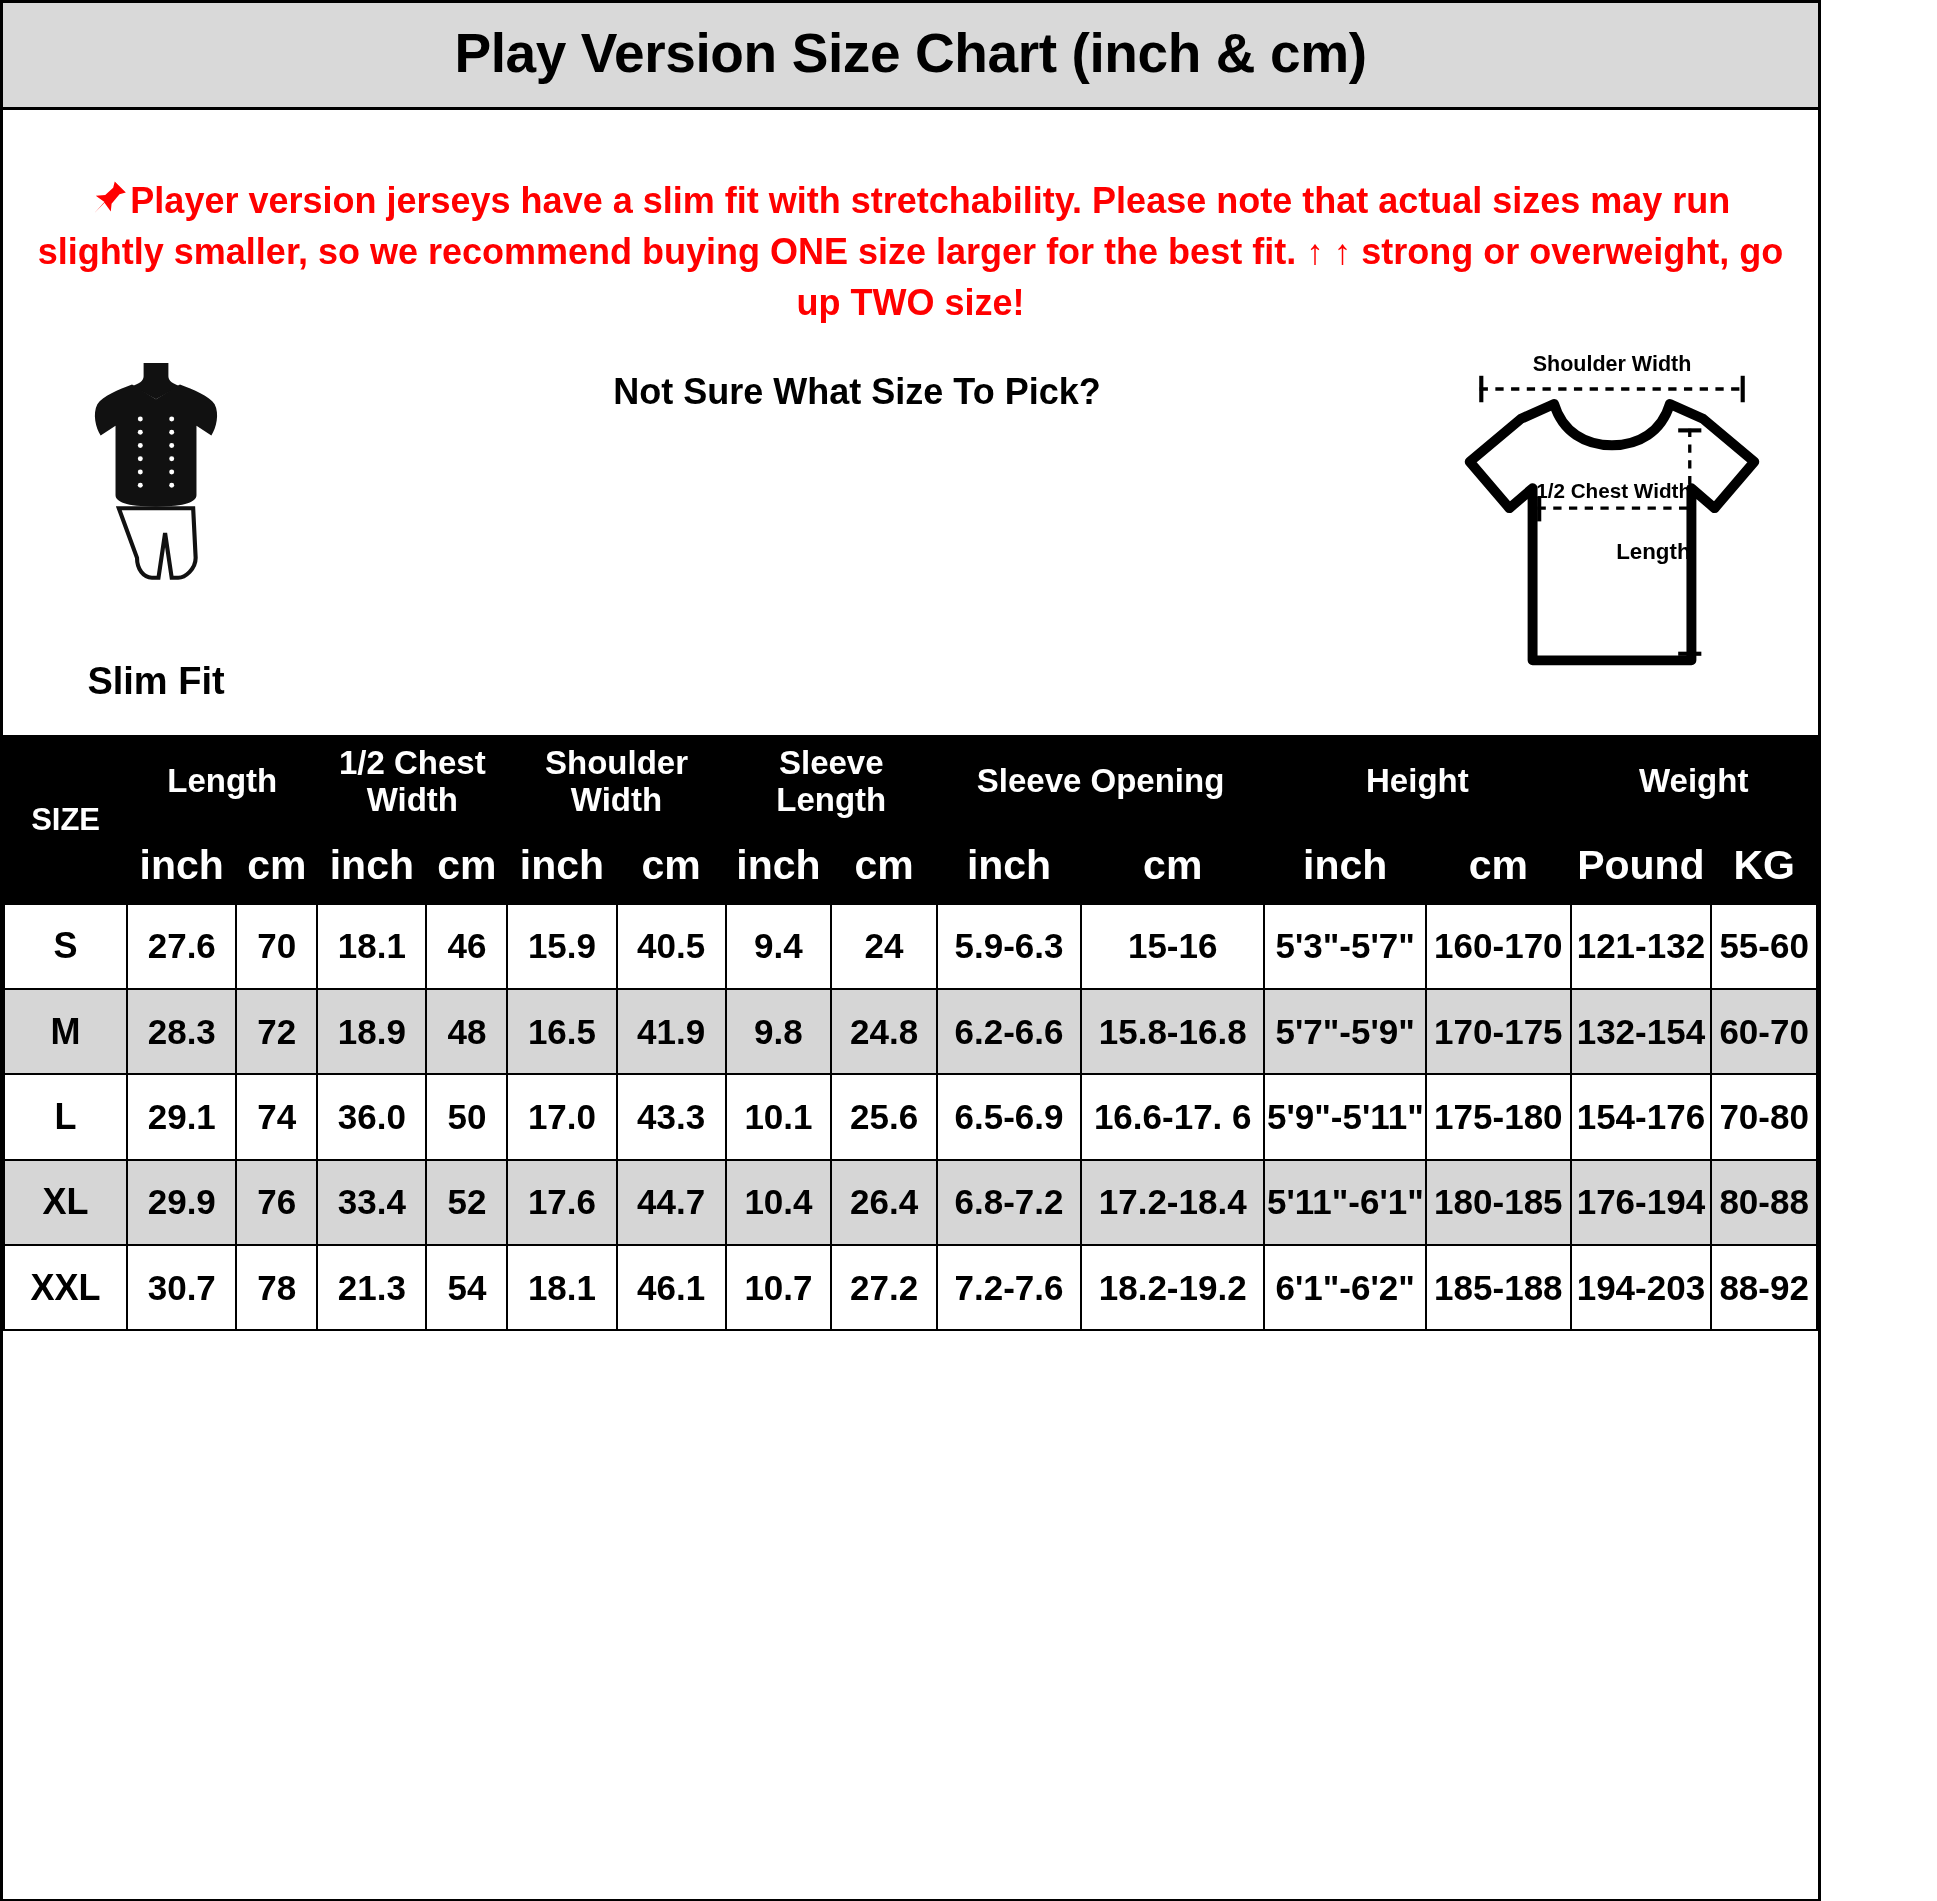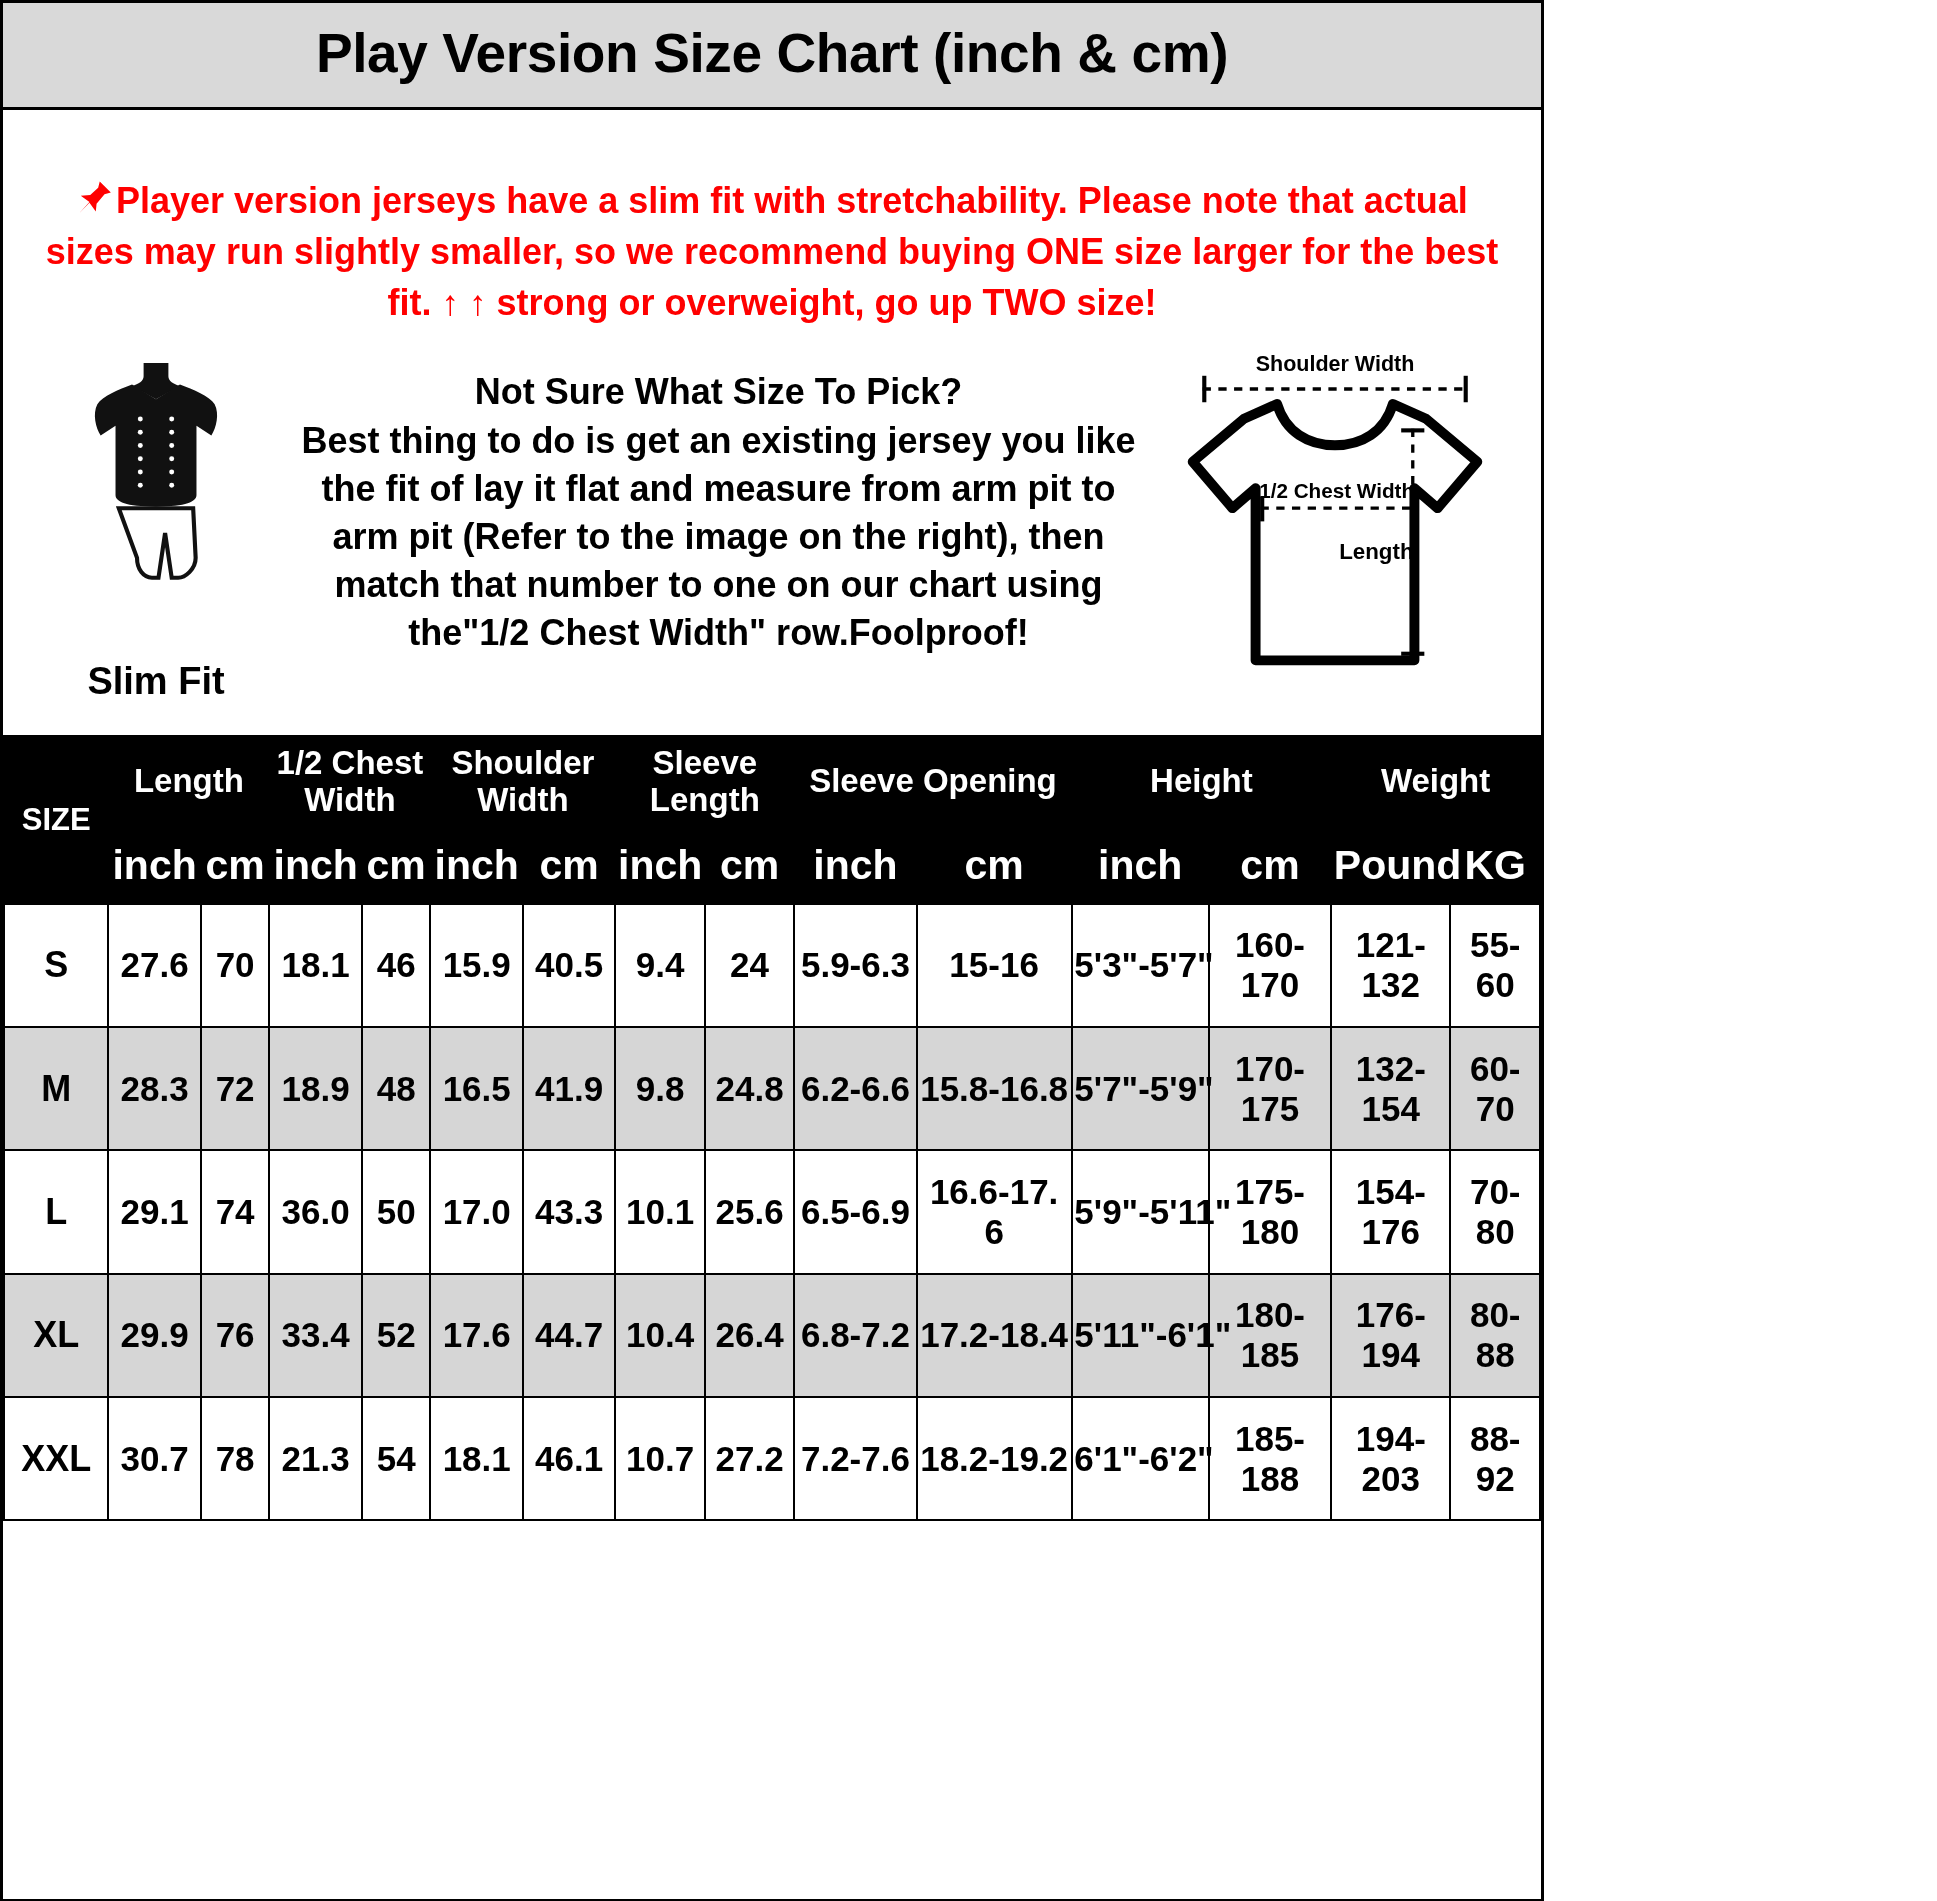--- a/index.html
+++ b/index.html
@@ -7,21 +7,21 @@
     padding: 0;
     background: #ffffff;
   }
   body {
     font-family: "Liberation Sans", sans-serif;
     width: 1937px;
     height: 1902px;
     overflow: hidden;
   }
   .sheet {
-    width: 1544px;
+    width: 1821px;
     height: 1902px;
     box-sizing: border-box;
     border: 3.3px solid #000;
     display: flex;
     flex-direction: column;
     background: #fff;
   }
   
   .title-bar {
     background: #d9d9d9;
@@ -184,21 +184,20 @@
             <circle cx="134" cy="140" r="3"></circle>
               <circle cx="134" cy="156" r="3"></circle>
           </g>
         </svg>
       </div>
       <div class="fit-label">Slim Fit</div>
     </div>
 
     <div class="advice">
       <span class="headline">Not Sure What Size To Pick?</span>
-      <span>Best thing to do is get an existing jersey you like the fit of lay it flat and measure from arm pit to arm pit (Refer to the image on the right), then match that number to one on our chart using the"1/2 Chest Width" row.Foolproof!</span>
     </div>
 
     <div class="diagram-col">
       <div>
         <svg width="364" height="364" viewBox="0 0 440 440" aria-hidden="true">
 
           <line x1="60" y1="52" x2="380" y2="52" stroke="#000" stroke-width="4" stroke-dasharray="10 9"></line>
           <line x1="62" y1="36" x2="62" y2="68" stroke="#000" stroke-width="5"></line>
           <line x1="378" y1="36" x2="378" y2="68" stroke="#000" stroke-width="5"></line>
           <text x="220" y="30" font-family="Liberation Sans, sans-serif" font-size="26" font-weight="bold" text-anchor="middle" fill="#000">Shoulder Width</text>

